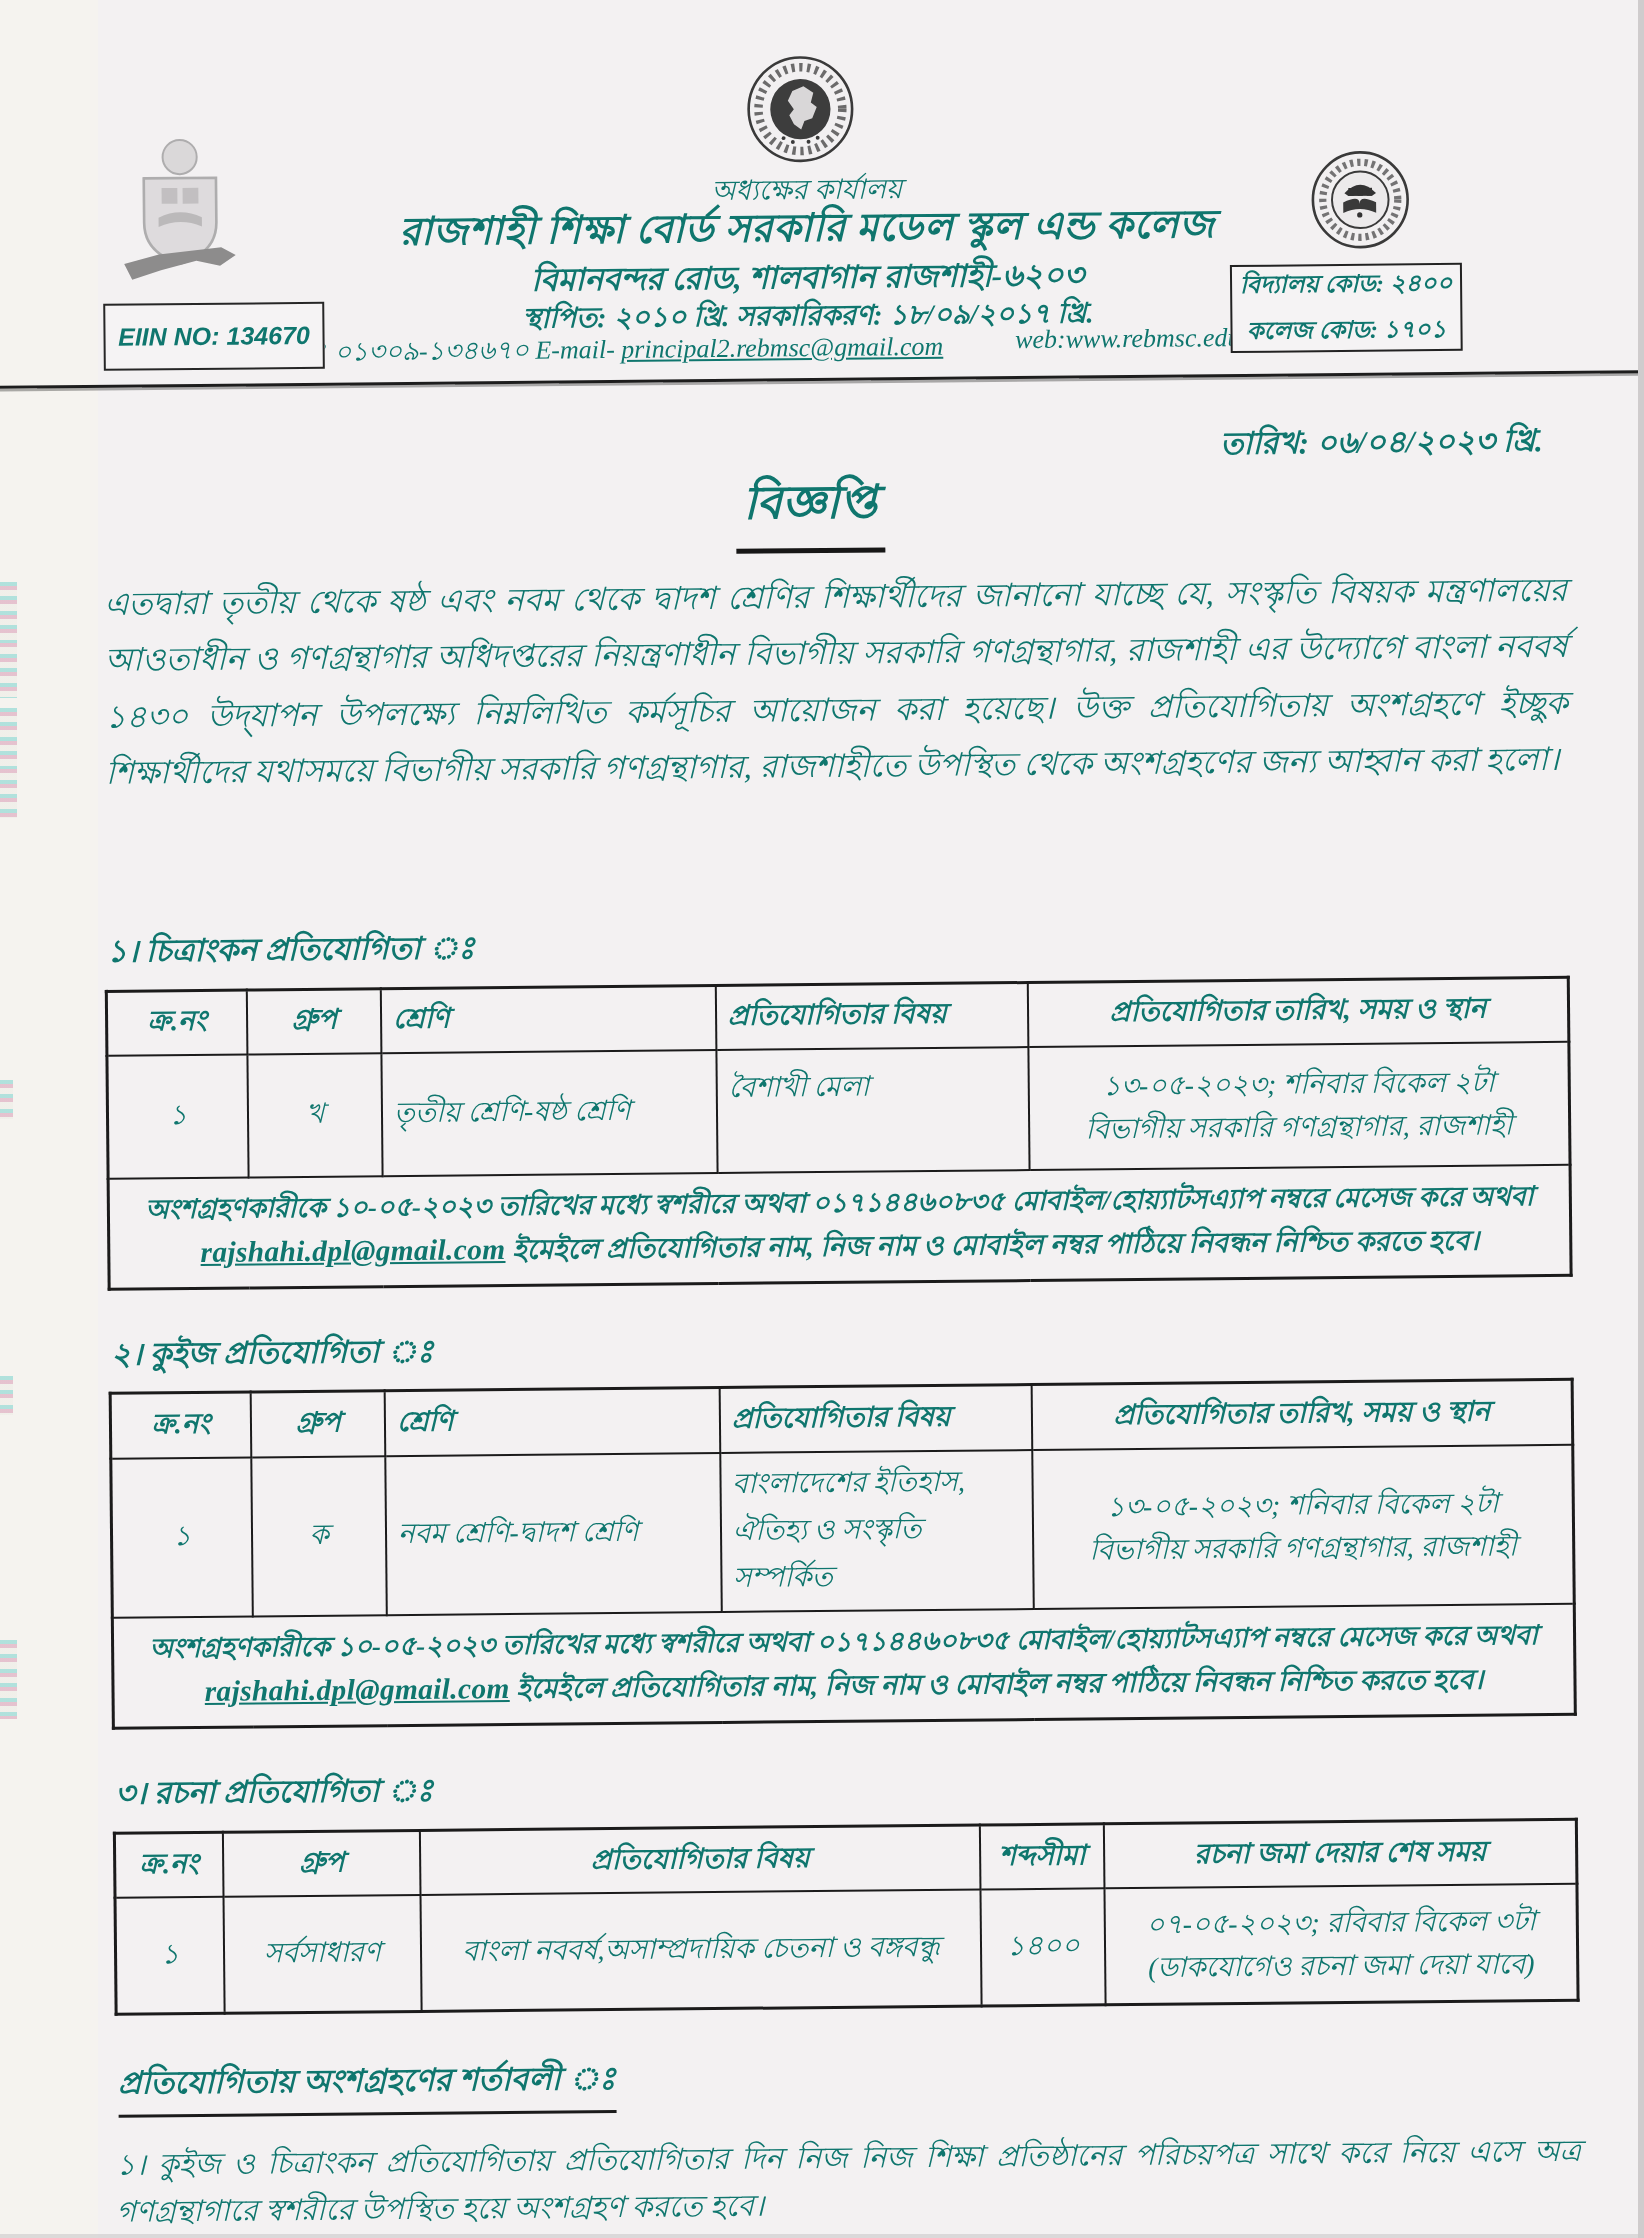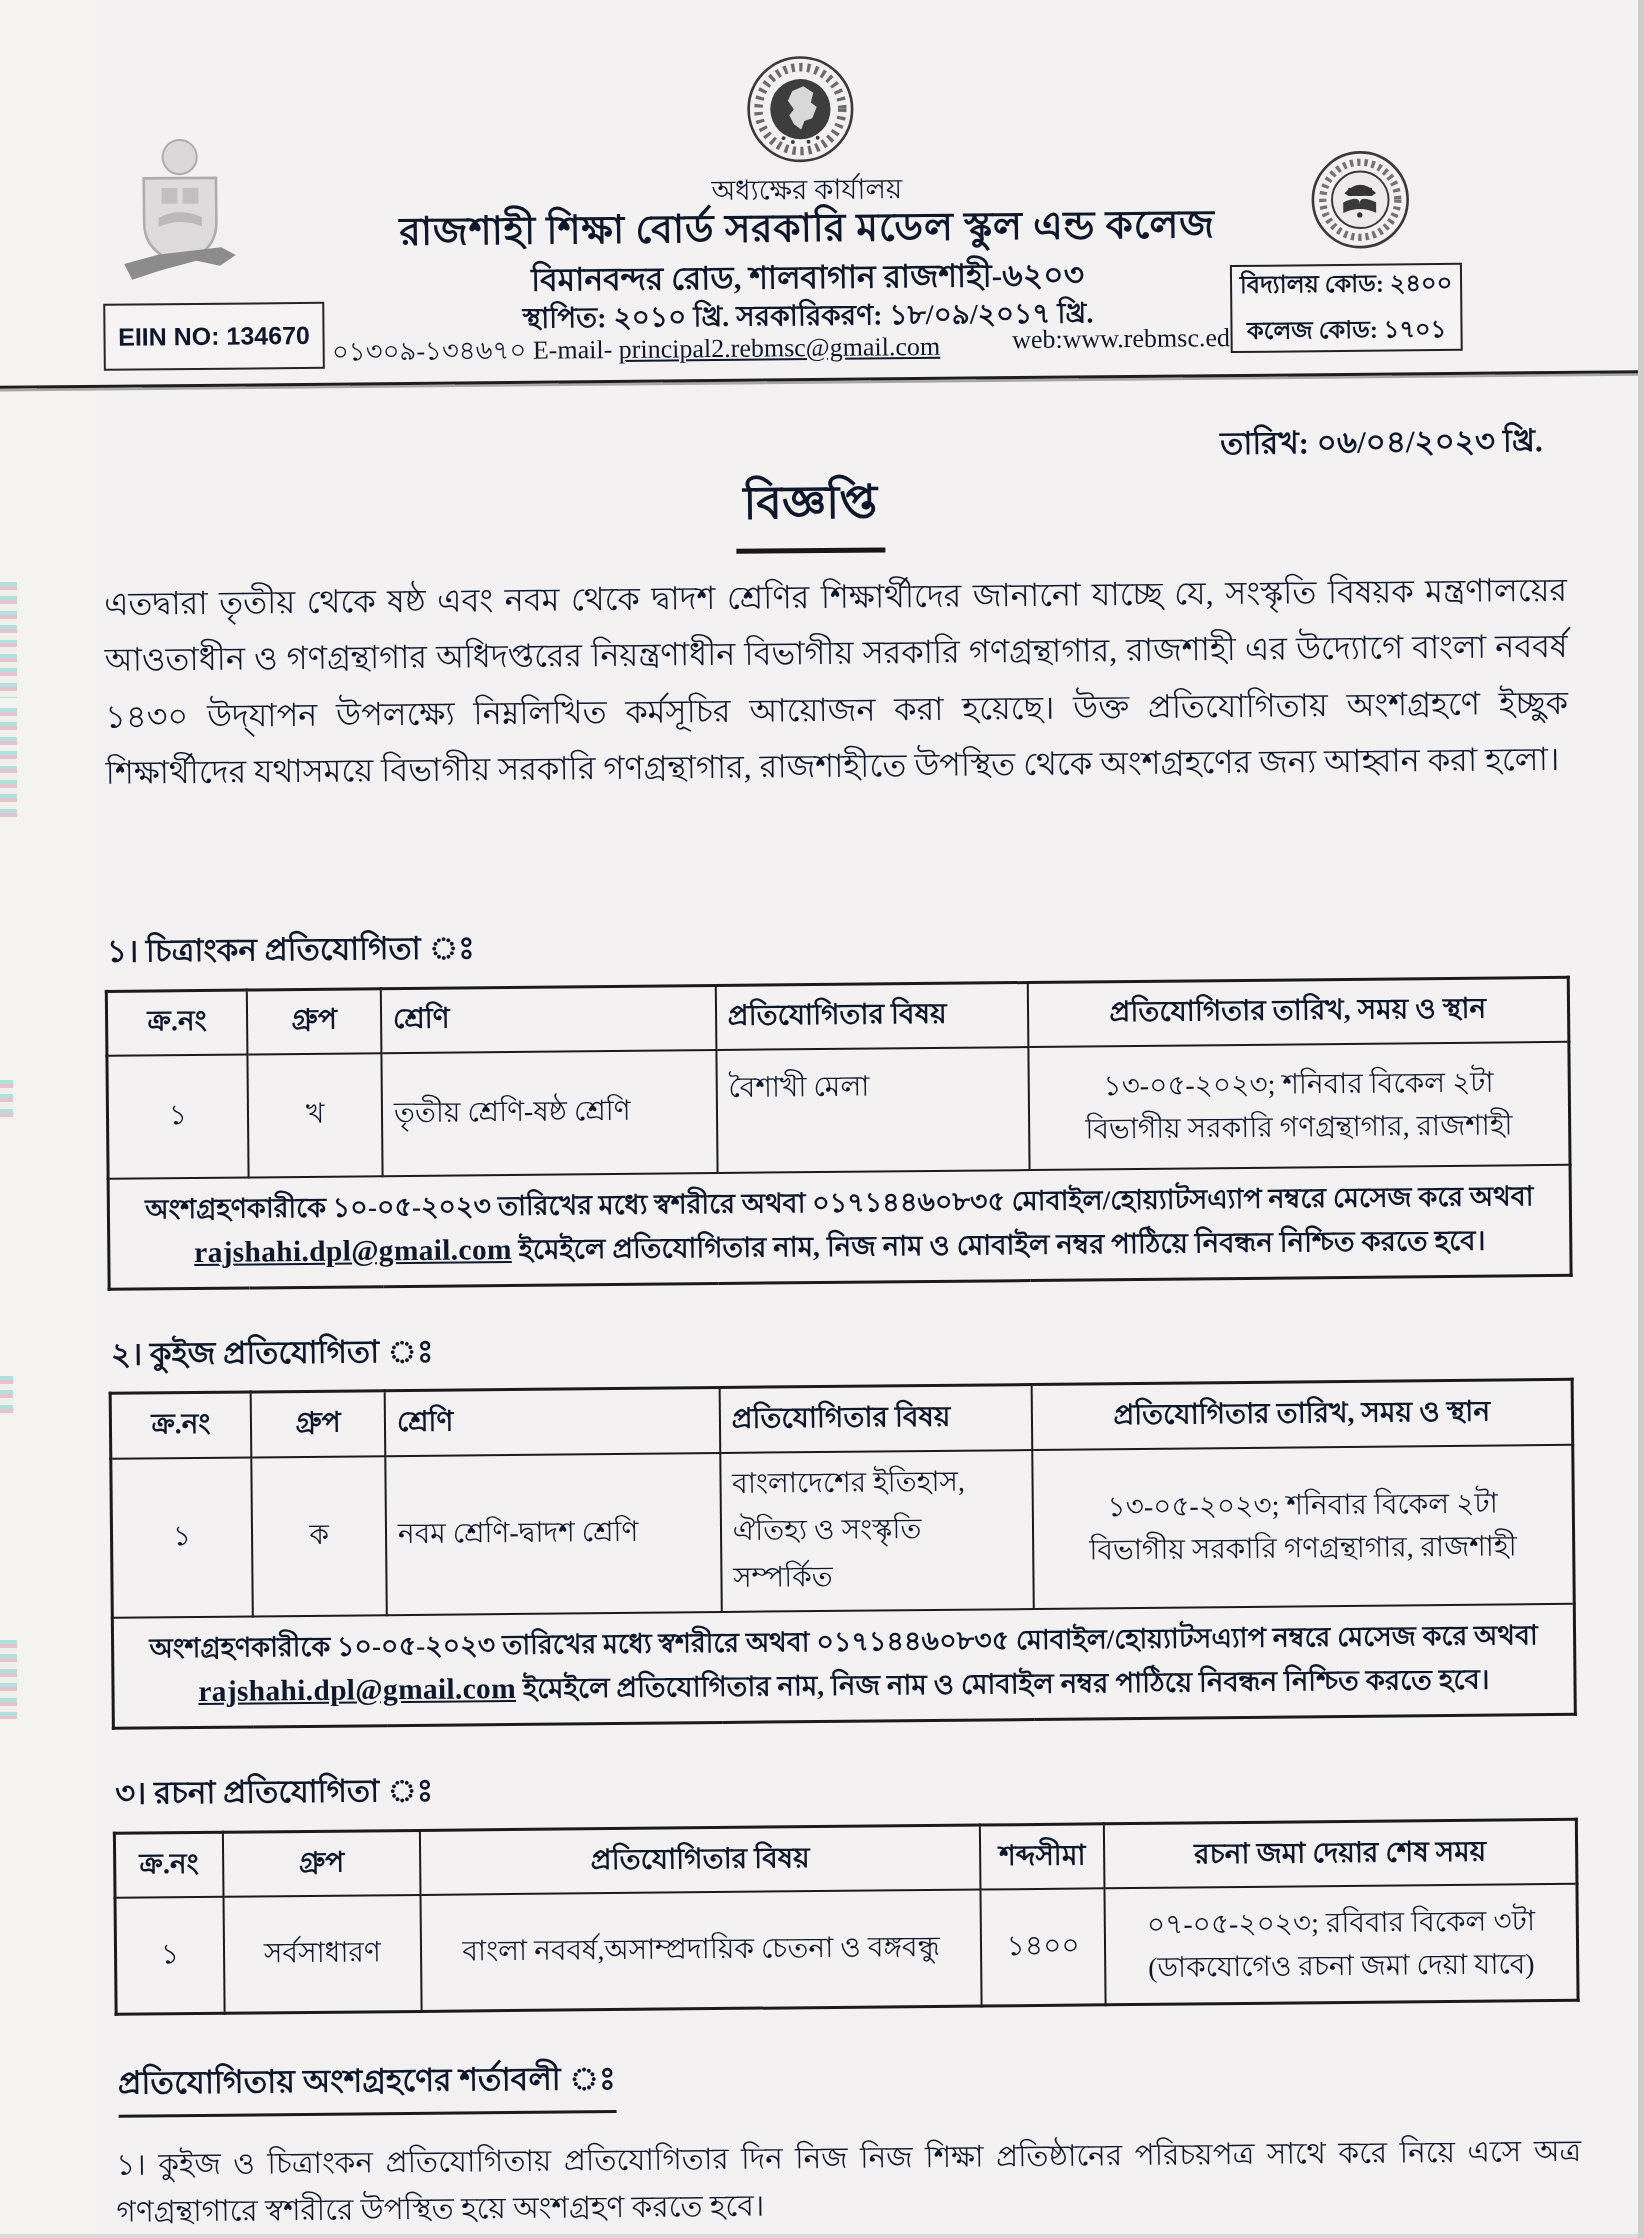--- a/index.html
+++ b/index.html
@@ -2,22 +2,23 @@
 <html lang="bn" style="font-size:10.5px"><head>
 <meta charset="utf-8">
 <style>
   html,body{margin:0;padding:0;background:#8a8a8a;}
   .page{
     position:relative;
     width:1645px;height:2239px;
     background:#f3f1f2;
     overflow:hidden;
     font-family:"Liberation Serif", serif;
-    color:#0f172a;
+    color:#0f766e;
     font-size:29px;
+    font-style:italic;
   }
   .left-strip{position:absolute;left:0;top:0;width:98px;height:100%;background:#f6f4ec;opacity:.65;}
   .edge-right{position:absolute;right:0;top:0;width:6.6px;height:100%;background:#cfcccd;}
   .edge-bottom{position:absolute;bottom:0;left:0;width:100%;height:4.6px;background:#ccc9ca;opacity:.6;}
   .artifact{position:absolute;left:0;width:17px;opacity:.75;
     background:repeating-linear-gradient(180deg,#9adbd6 0 3.9px,#e0b2c4 3.9px 7.9px,#efeee8 7.9px 14.4px);}
   .content{position:absolute;inset:0;transform:rotate(-0.55deg);transform-origin:50% 45%;}
 
   
   .gov-seal{position:absolute;left:754px;top:54px;}

